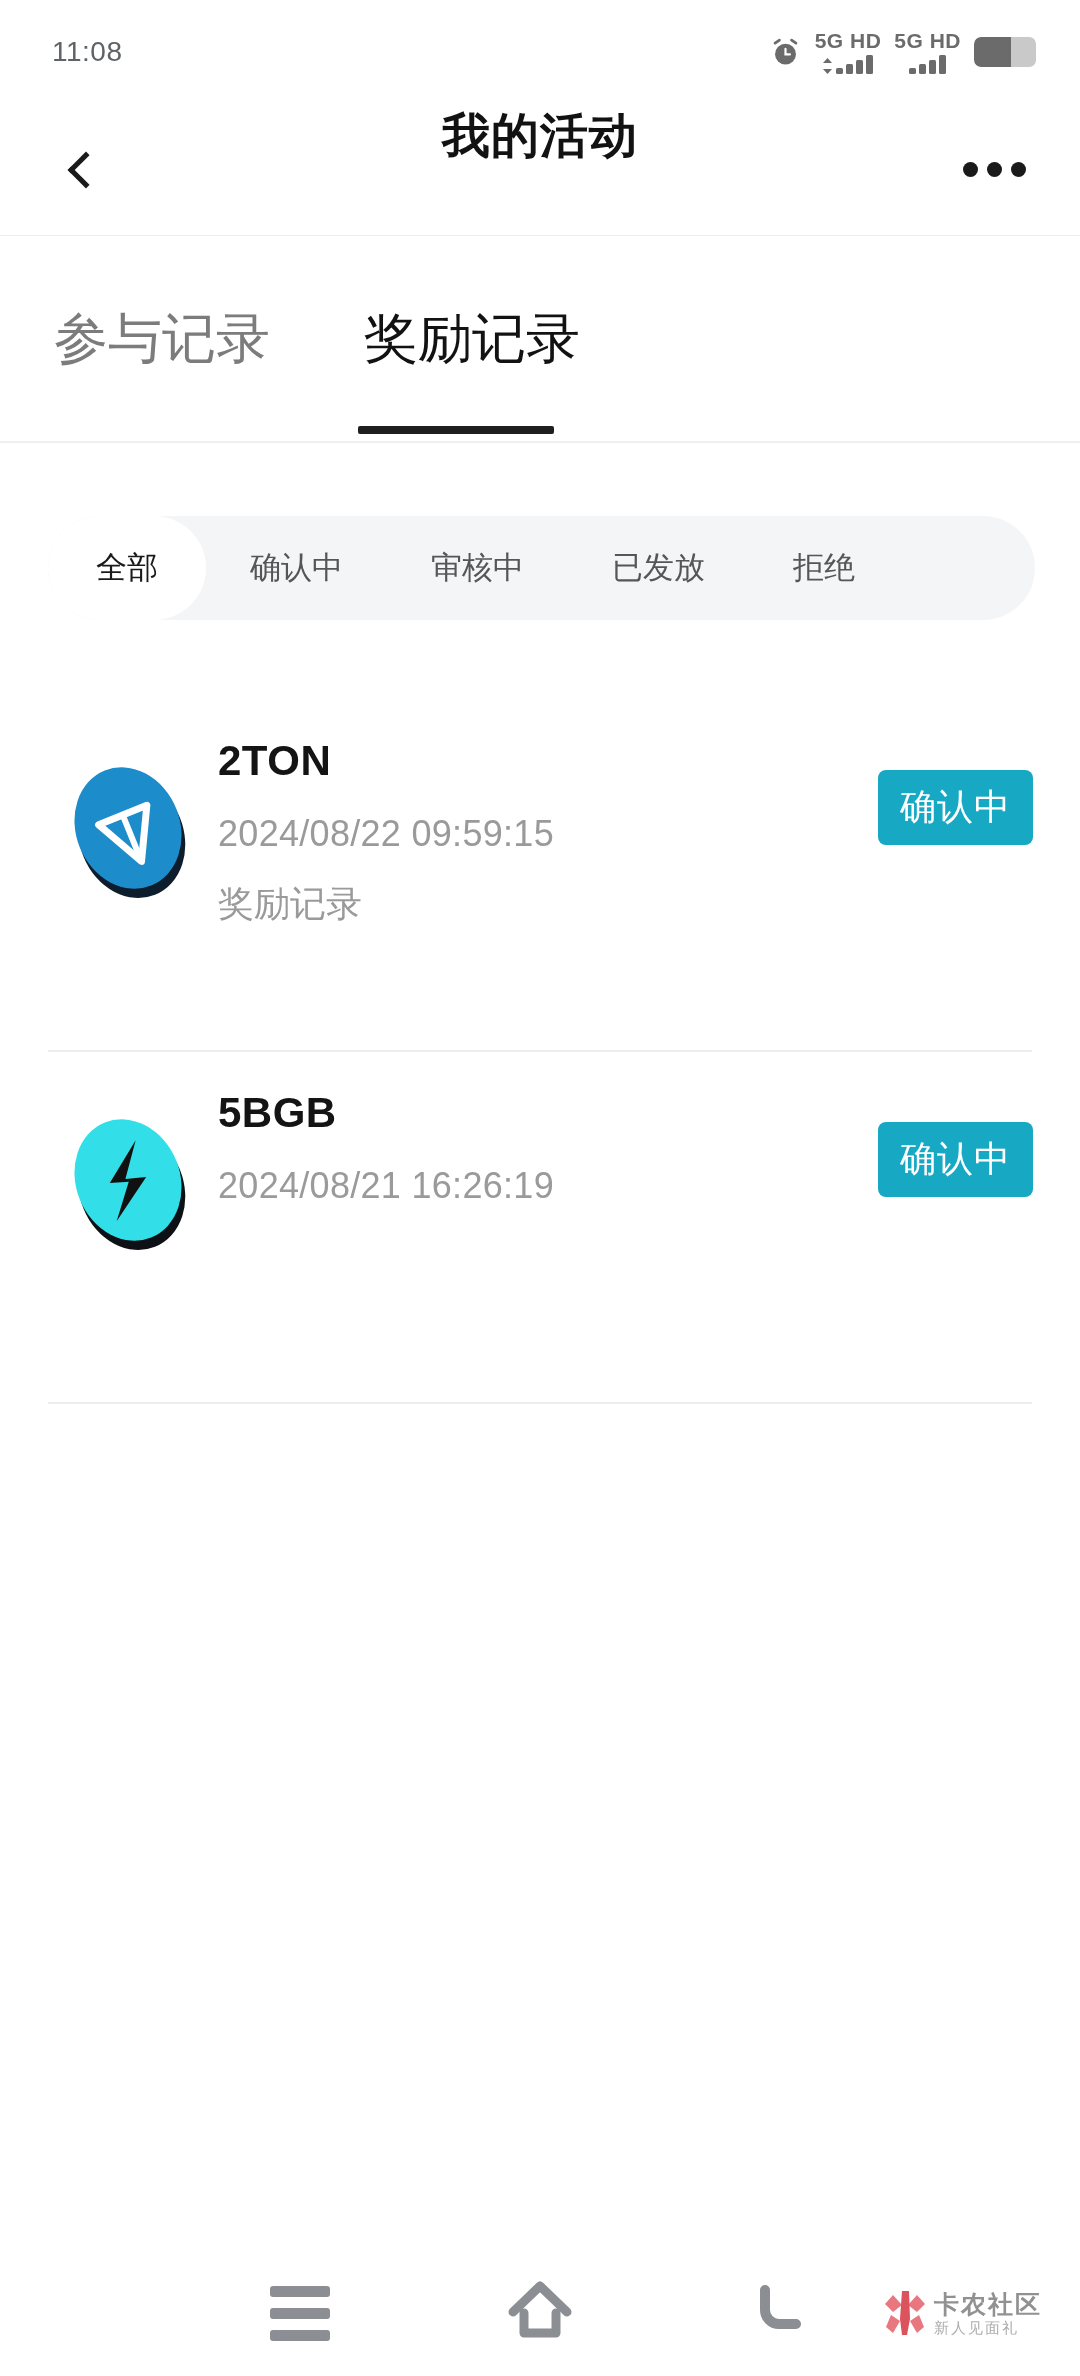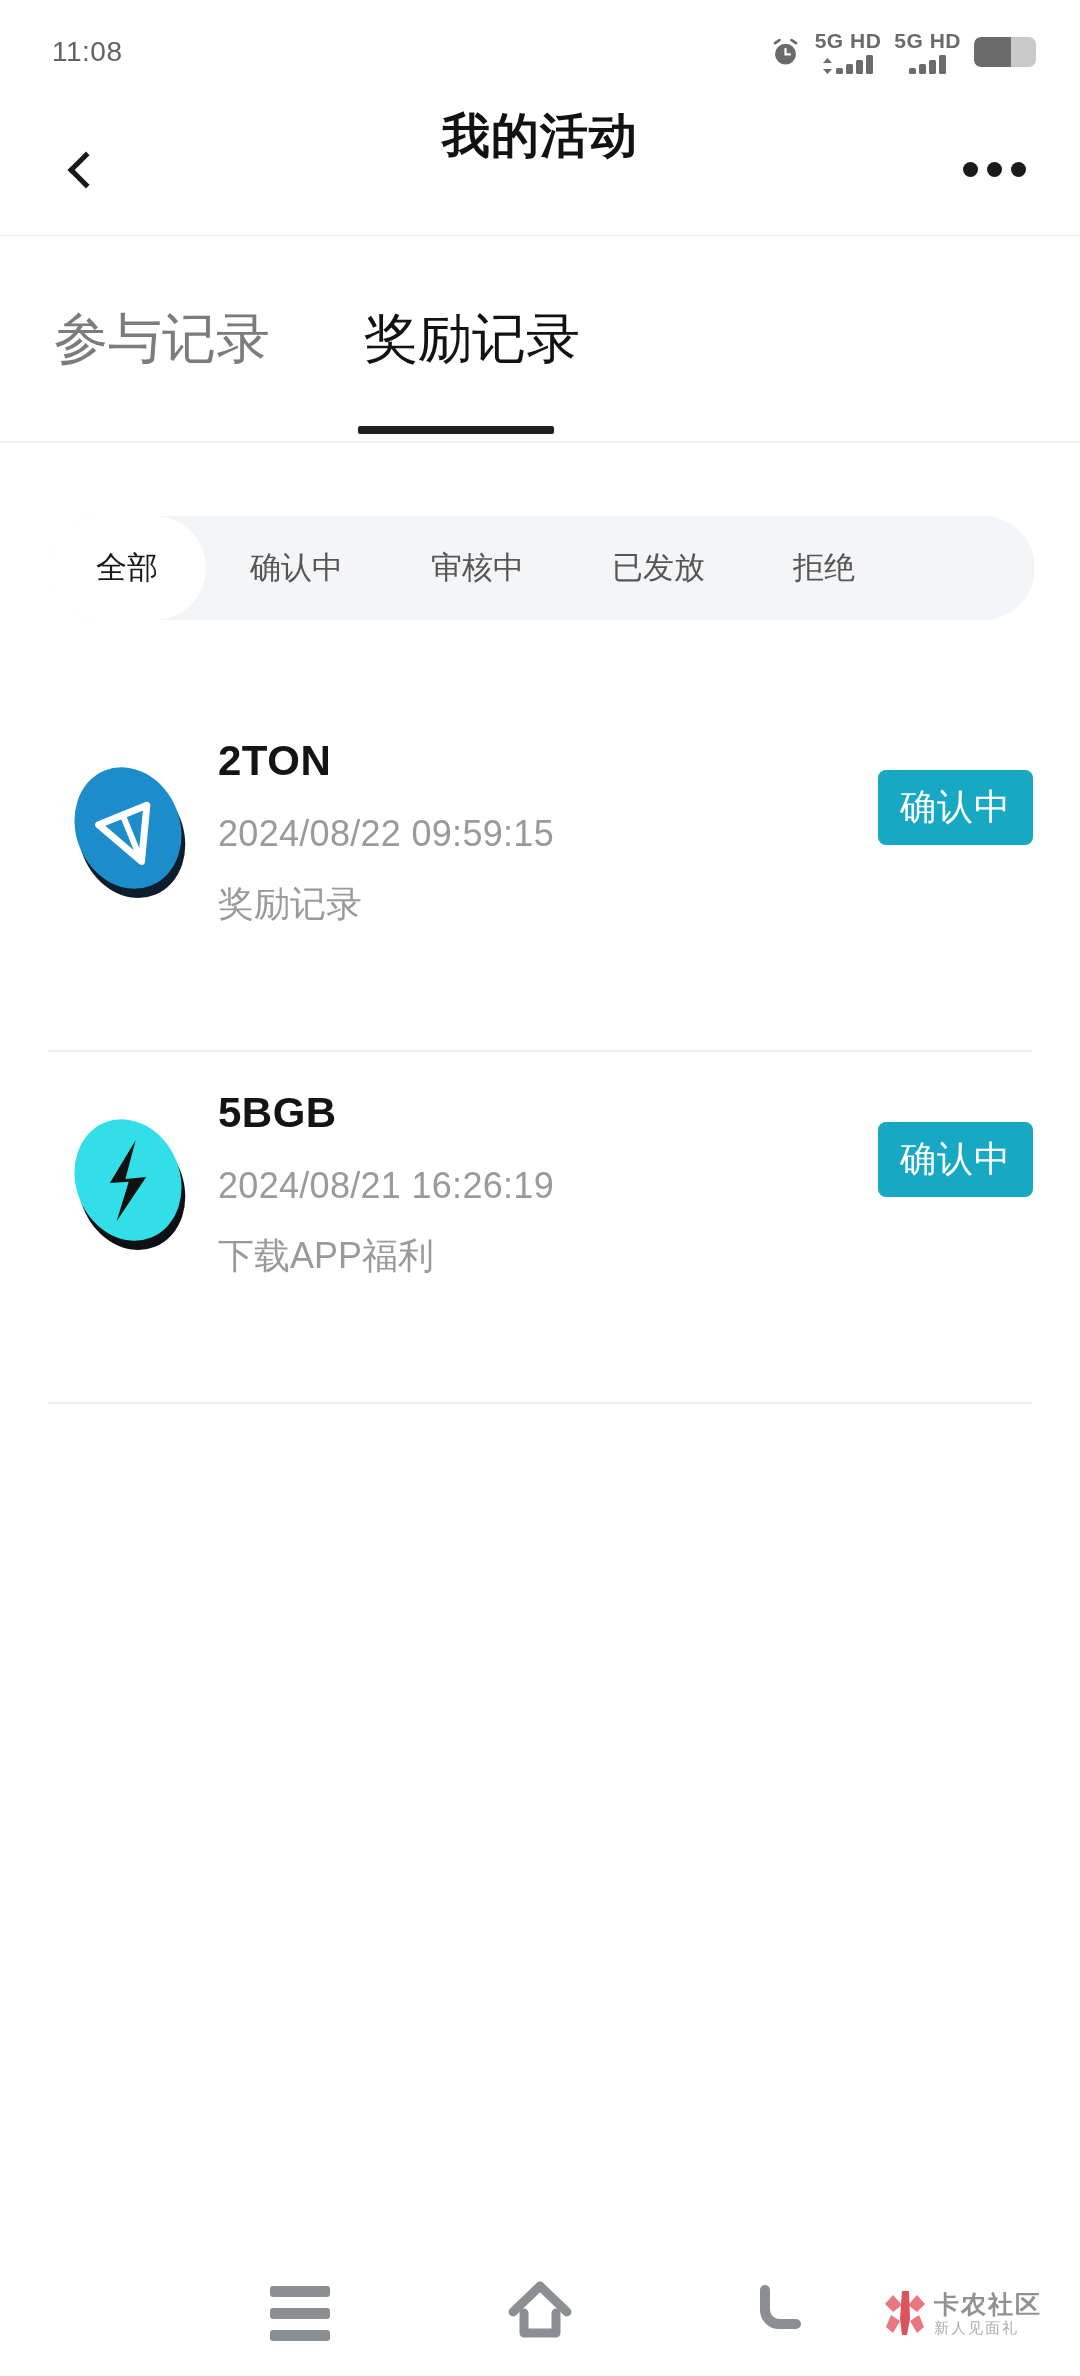--- a/index.html
+++ b/index.html
@@ -267,21 +267,20 @@
           <g transform="rotate(-22 70 70)">
             <ellipse cx="70" cy="80" rx="52" ry="62" fill="#0d1115"></ellipse>
             <ellipse cx="70" cy="70" rx="52" ry="62" fill="#32dfe8"></ellipse>
             <path d="M92 36 L52 66 L70 72 L44 104 L88 74 L68 68 Z" fill="#111111"></path>
           </g>
         </svg>
       </div>
       <div class="row-text">
         <div class="reward-amount">5BGB</div>
         <div class="reward-time">2024/08/21 16:26:19</div>
-        <div class="reward-desc">下载APP福利</div>
       </div>
       <div class="badge">确认中</div>
       <div class="row-divider"></div>
     </div>
 
   </div>
 
   <div class="navbar">
 
     <div class="nav-btn nav-recents">

